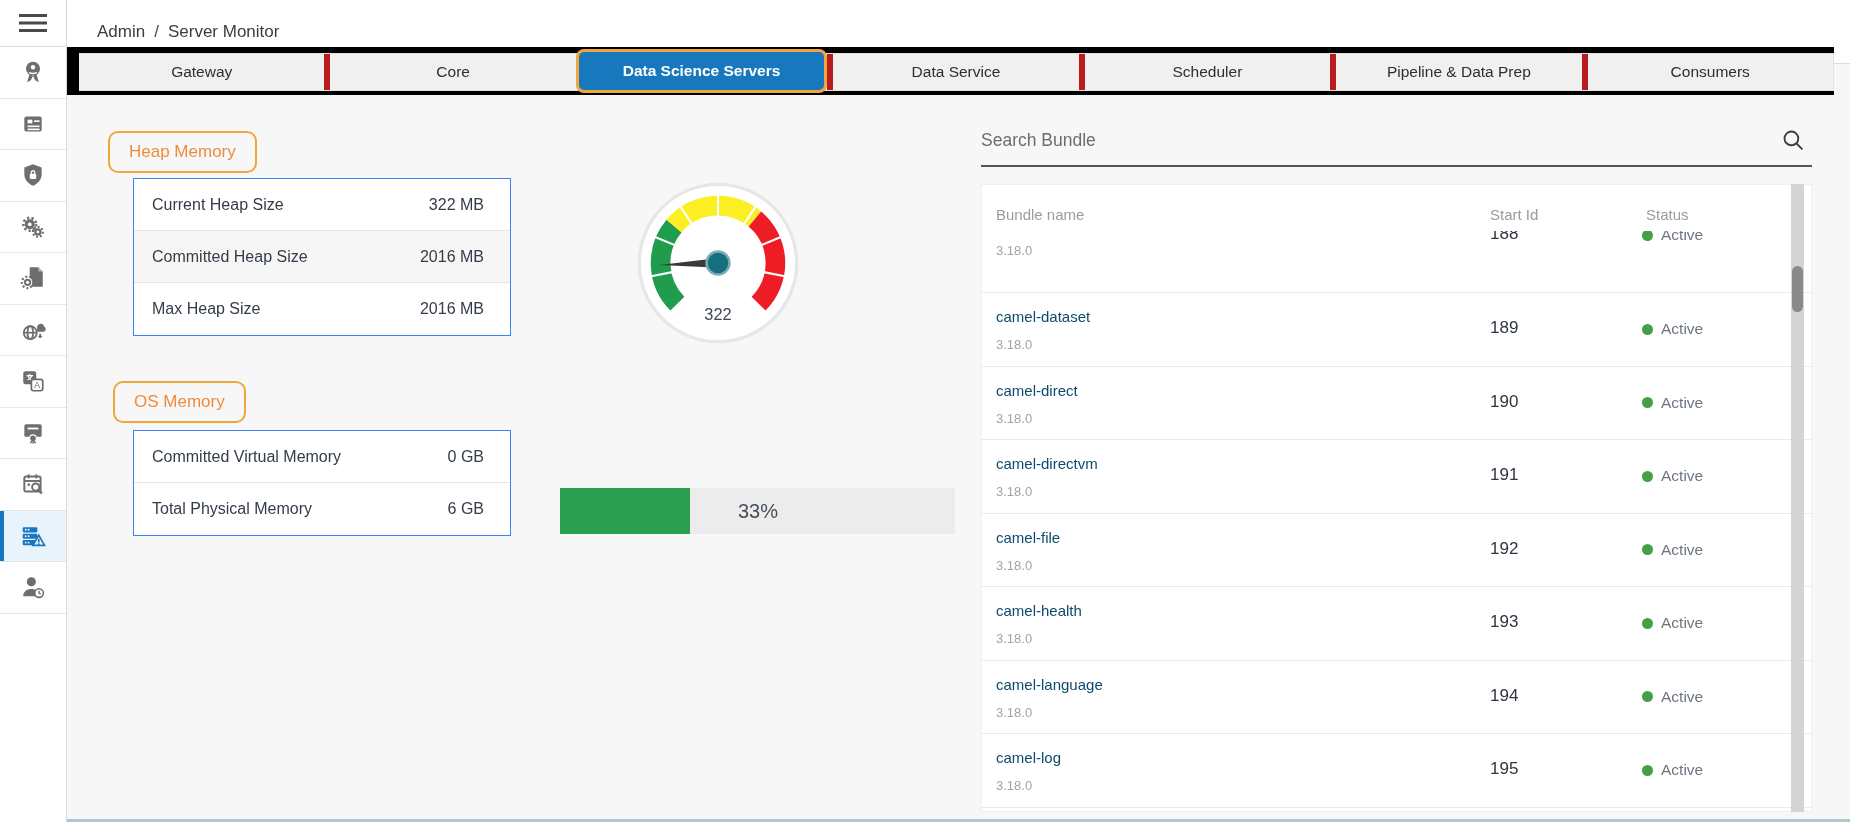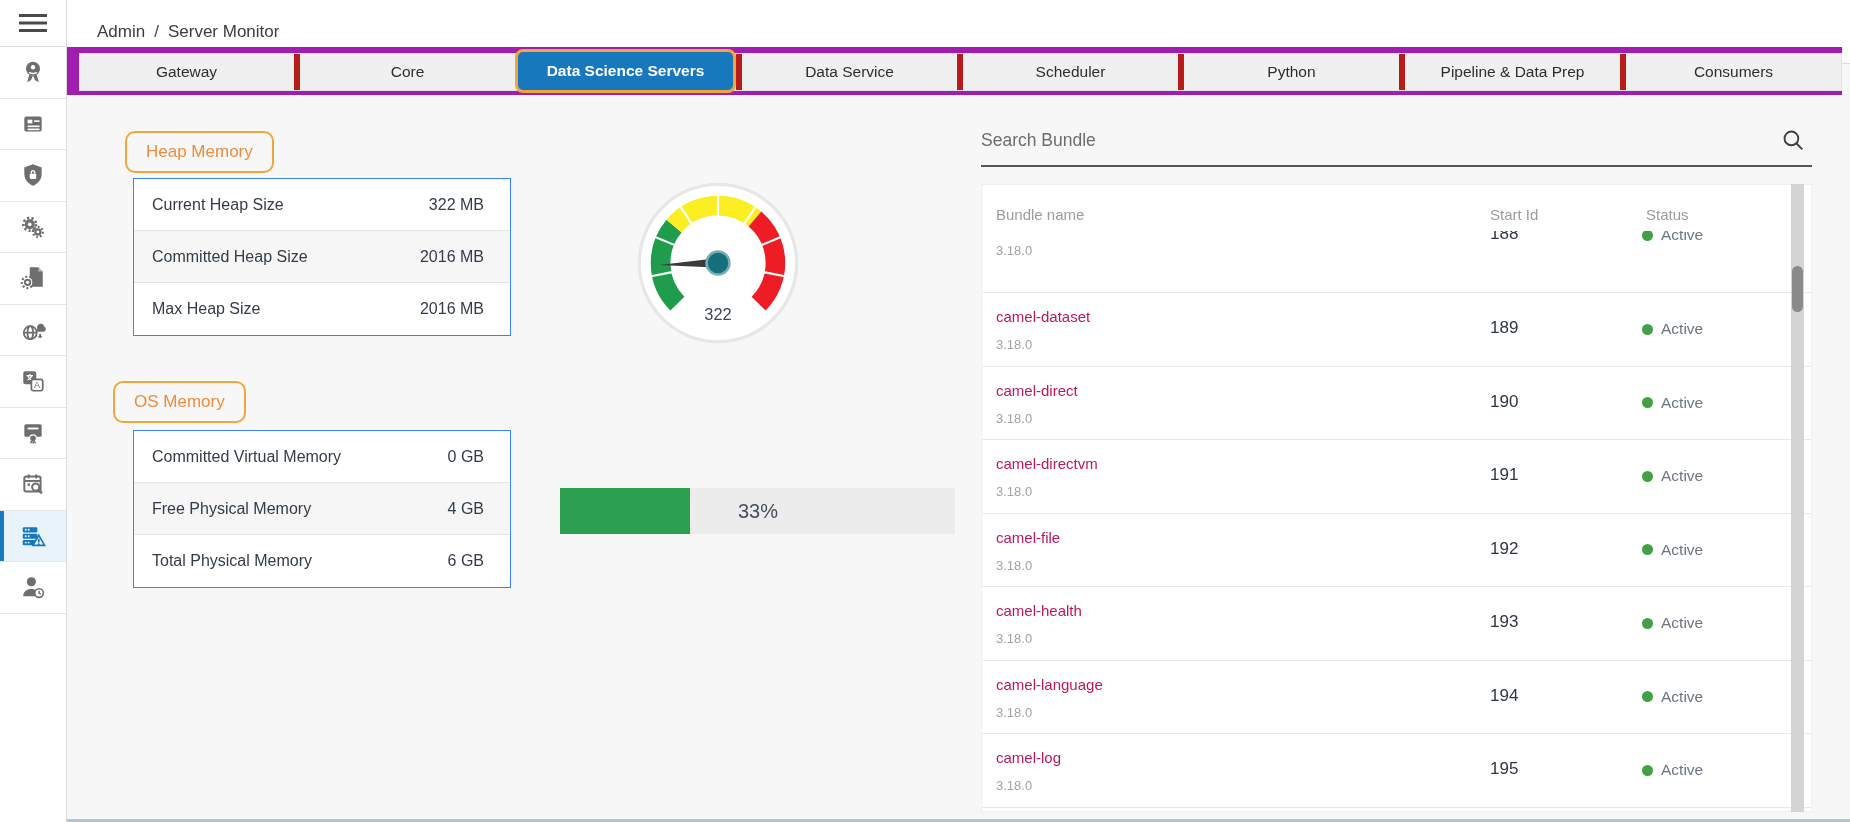--- a/index.html
+++ b/index.html
@@ -12,29 +12,29 @@
   .side-item { height:51.5px; border-bottom:1px solid #e7e7e7; display:flex; align-items:center; justify-content:center; position:relative; cursor:pointer; background:#fff; }
   .side-item svg { width:26px; height:26px; }
   .side-item.active { background:#e9f3fc; }
   .side-item.active::before { content:""; position:absolute; left:0; top:0; bottom:0; width:4px; background:#1878be; }
 
   
   .topbar { position:absolute; left:67px; top:0; right:0; height:64px; background:#fff; border-bottom:1px solid #dcdcdc; display:flex; align-items:center; padding-left:30px; font-size:17px; color:#3d3d3d; }
   .topbar .crumb-sep { margin:0 9px; color:#4a4a4a; }
 
   
-  .tabwrap { position:absolute; left:67px; top:47px; right:8px; height:48px; background:#a21caf; }
+  .tabwrap { position:absolute; left:67px; top:47px; right:16px; height:48px; background:#000000; }
   .tabstrip { position:absolute; left:12px; right:0; top:6px; height:38px; display:flex; background:#f0f0f0; border:1px solid #e2e2e2; border-left:none; }
   .tab { flex:1; display:flex; align-items:center; justify-content:center; font-size:15.5px; color:#2e2e2e; cursor:pointer; border-left:6px solid #b91c1c; }
   .tab:first-child { border-left:none; }
   .tab.active { background:#1878be; color:#fff; border:3px solid #f0a63c; border-radius:8px; margin:-5px 0 -3px; z-index:2; font-weight:bold; }
 
   
   .badge { position:absolute; border:2px solid #f0a63c; border-radius:10px; color:#ee8c3d; font-size:17px; padding:9px 19px; background:transparent; }
-  #heap-badge { left:125px; top:131px; }
+  #heap-badge { left:108px; top:131px; }
   #os-badge   { left:113px; top:381px; }
 
   .kv-table { position:absolute; left:133px; width:378px; background:#fff; border:1px solid #3b82f6; }
   #heap-table { top:178px; } #os-table { top:430px; }
   .kv-row { height:52px; display:flex; align-items:center; justify-content:space-between; padding:0 26px 0 18px; font-size:16px; color:#333c48; border-bottom:1px solid #e6e6e6; }
   .kv-row:last-child { border-bottom:none; }
   .kv-row.stripe { background:#f6f6f6; }
   .kv-val { color:#333c48; }
 
   #gauge-box { position:absolute; left:636px; top:181px; width:164px; height:164px; }
@@ -49,21 +49,21 @@
   .search-wrap input::placeholder { color:#6d6d6d; opacity:1; }
   .search-icon { position:absolute; right:6px; top:8px; width:25px; height:25px; cursor:pointer; }
 
   .bundle-card { position:absolute; left:981px; top:184px; width:831px; height:628px; background:#fff; border:1px solid #efefef; overflow:hidden; }
   .bundle-head { height:46px; display:flex; align-items:flex-end; padding:0 0 8px 14px; color:#9c9c9c; font-size:15px; position:relative; }
   .col-name { position:absolute; left:14px; bottom:8px; }
   .col-id   { position:absolute; left:508px; bottom:8px; }
   .col-status { position:absolute; left:664px; bottom:8px; }
 
   .brow { position:relative; height:73.5px; border-bottom:1px solid #e9e9e9; cursor:pointer; background:#fff; }
-  .brow .bname { position:absolute; left:14px; top:15px; font-size:15px; color:#be185d; }
+  .brow .bname { position:absolute; left:14px; top:15px; font-size:15px; color:#0c4a6e; }
   .brow .bver  { position:absolute; left:14px; top:44px; font-size:13px; color:#a3a3a3; }
   .brow .bid   { position:absolute; left:508px; top:25px; font-size:17px; color:#2f3640; }
   .brow .bstatus { position:absolute; left:660px; top:27px; display:flex; align-items:center; font-size:15.5px; color:#6d7680; }
   .brow .dot { width:11px; height:11px; border-radius:50%; background:#43a047; margin-right:8px; }
   .brow-clip { height:62px; overflow:hidden; border-bottom:1px solid #e9e9e9; background:#fff; }
   .brow-clip .brow { margin-top:-32px; border-bottom:none; }
 
   .vscroll-track { position:absolute; left:1791px; top:184px; width:13px; height:628px; background:#d4d4d4; cursor:pointer; }
   .vscroll-thumb { position:absolute; left:1px; top:82px; width:11px; height:46px; background:#8a8a8a; border-radius:6px; cursor:grab; }
 
@@ -202,21 +202,20 @@
   <span>Server Monitor</span>
 </header>
 
 <div class="tabwrap">
   <div class="tabstrip" id="tabstrip">
       <div class="tab">Gateway</div>
       <div class="tab">Core</div>
       <div class="tab active">Data Science Servers</div>
       <div class="tab">Data Service</div>
       <div class="tab">Scheduler</div>
-      <div class="tab">Python</div>
       <div class="tab">Pipeline &amp; Data Prep</div>
       <div class="tab">Consumers</div>
     </div>
 </div>
 
 <div class="badge" id="heap-badge">Heap Memory</div>
 
 <div class="kv-table" id="heap-table">
   <div class="kv-row">
     <span>Current Heap Size</span>
@@ -249,24 +248,20 @@
       <text x="100" y="170" text-anchor="middle" font-size="20" fill="#3e4754" font-family="Liberation Sans, sans-serif">322</text>
     </svg></div>
 
 <div class="badge" id="os-badge">OS Memory</div>
 
 <div class="kv-table" id="os-table">
   <div class="kv-row">
     <span>Committed Virtual Memory</span>
     <span class="kv-val">0 GB</span>
   </div>
-  <div class="kv-row stripe">
-    <span>Free Physical Memory</span>
-    <span class="kv-val">4 GB</span>
-  </div>
   <div class="kv-row">
     <span>Total Physical Memory</span>
     <span class="kv-val">6 GB</span>
   </div>
 </div>
 
 <div class="progress">
   <div class="progress-fill" id="progress-fill" style="width: 33%; background: rgb(43, 158, 80);"></div>
   <div class="progress-label">33%</div>
 </div>

